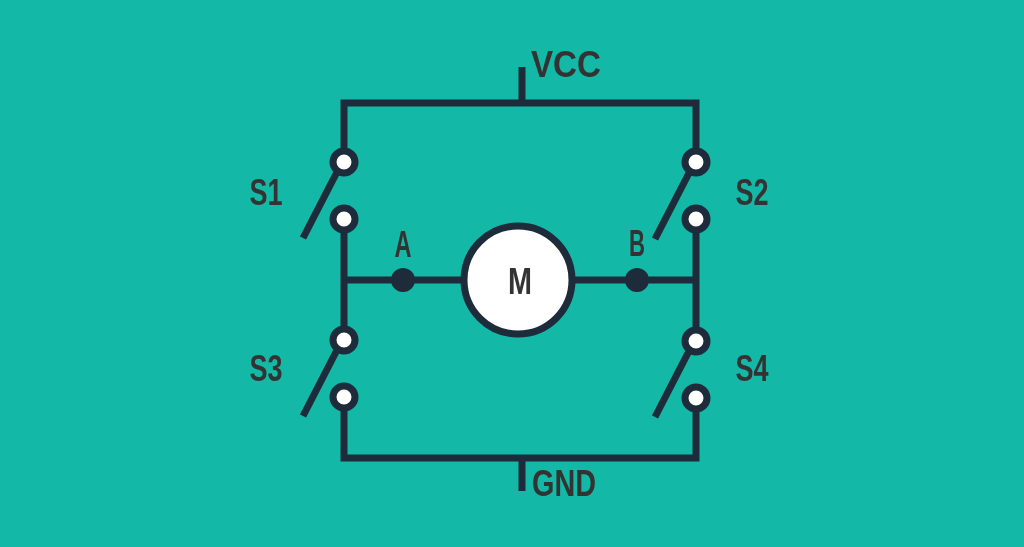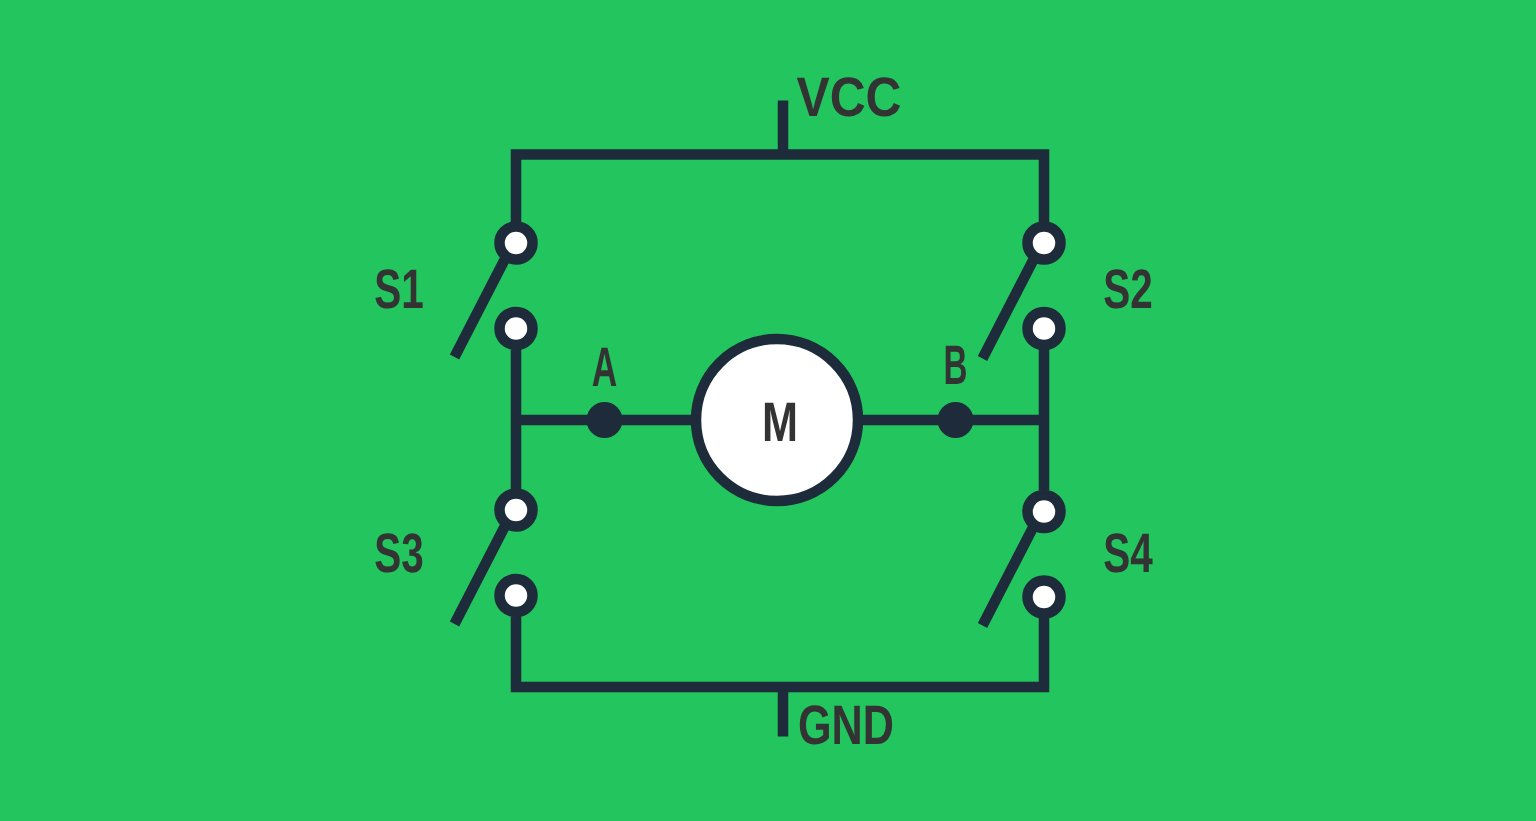--- a/index.html
+++ b/index.html
@@ -4,21 +4,21 @@
 <style>
   html, body {
     margin: 0;
     padding: 0;
     background: #ffffff;
   }
   .canvas {
     position: relative;
     width: 1024px;
     height: 547px;
-    background: #22c55e;
+    background: #14b8a6;
     overflow: hidden;
     font-family: "Liberation Sans", "DejaVu Sans", sans-serif;
   }
   svg.schematic {
     display: block;
     width: 1024px;
     height: 547px;
   }
   svg.schematic text {
     font-family: "Liberation Sans", "DejaVu Sans", sans-serif;

